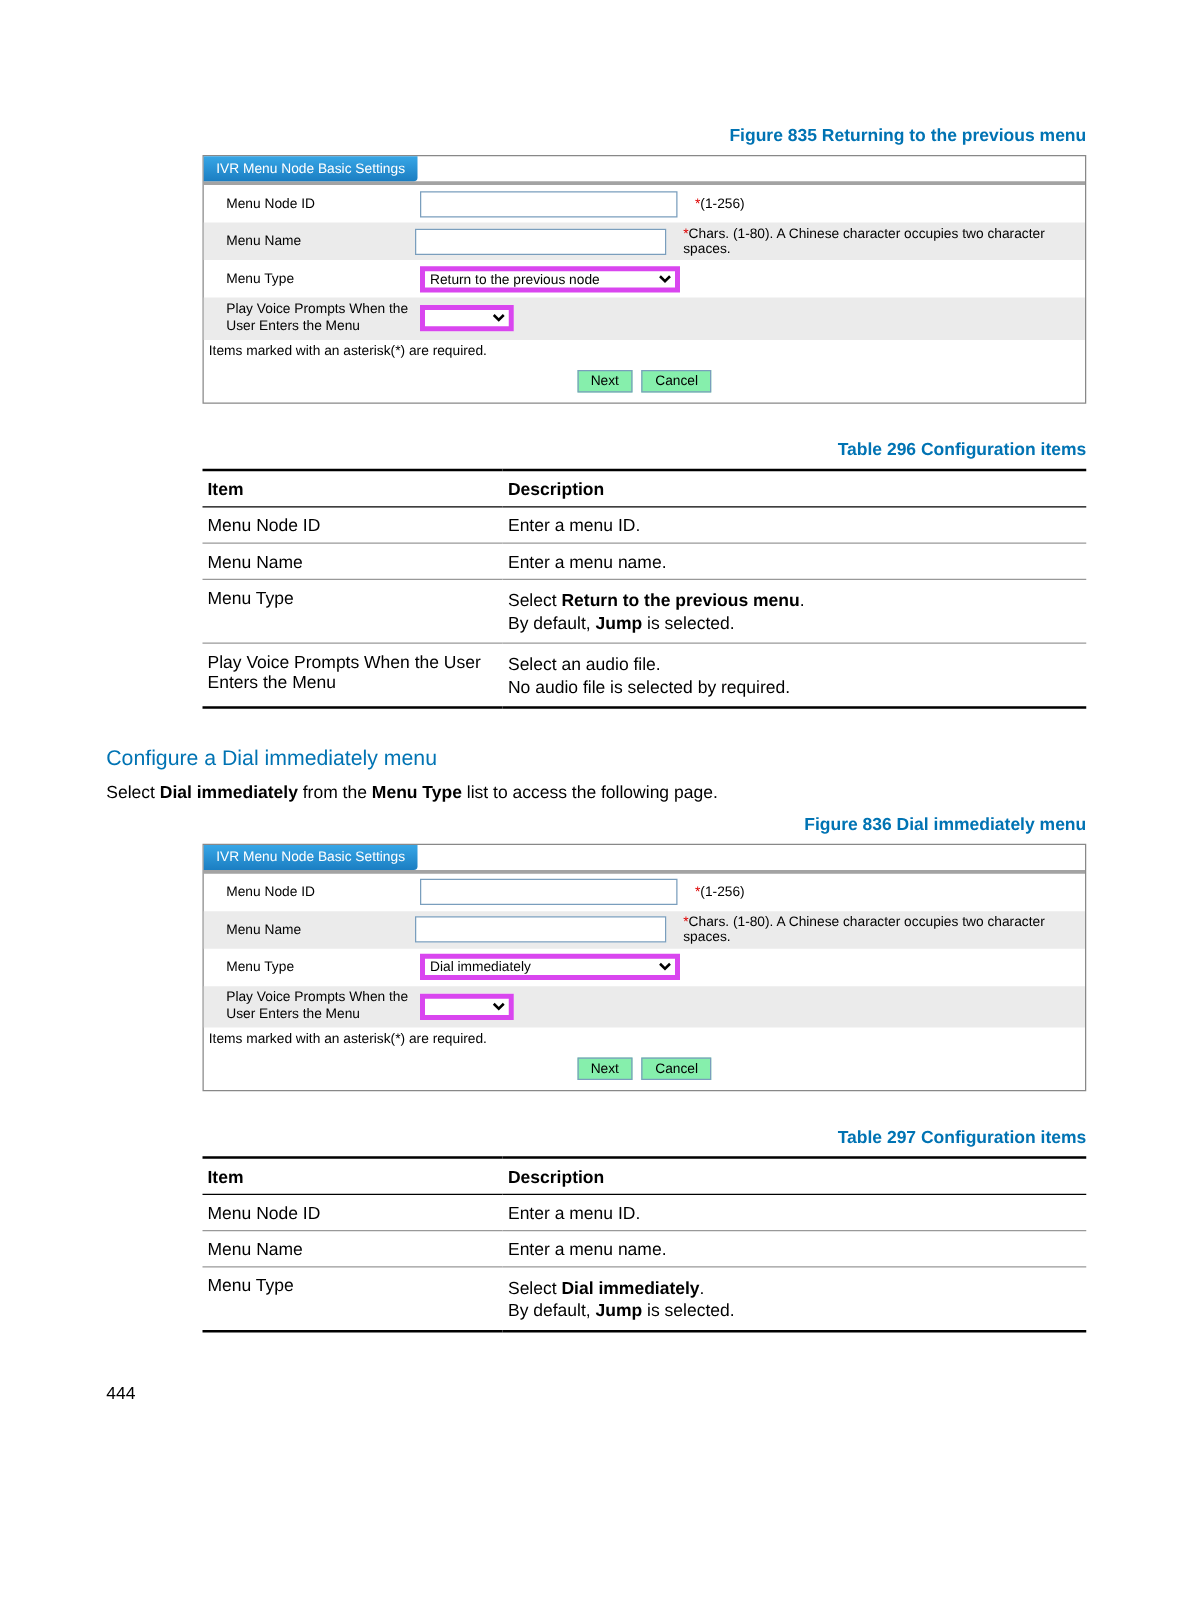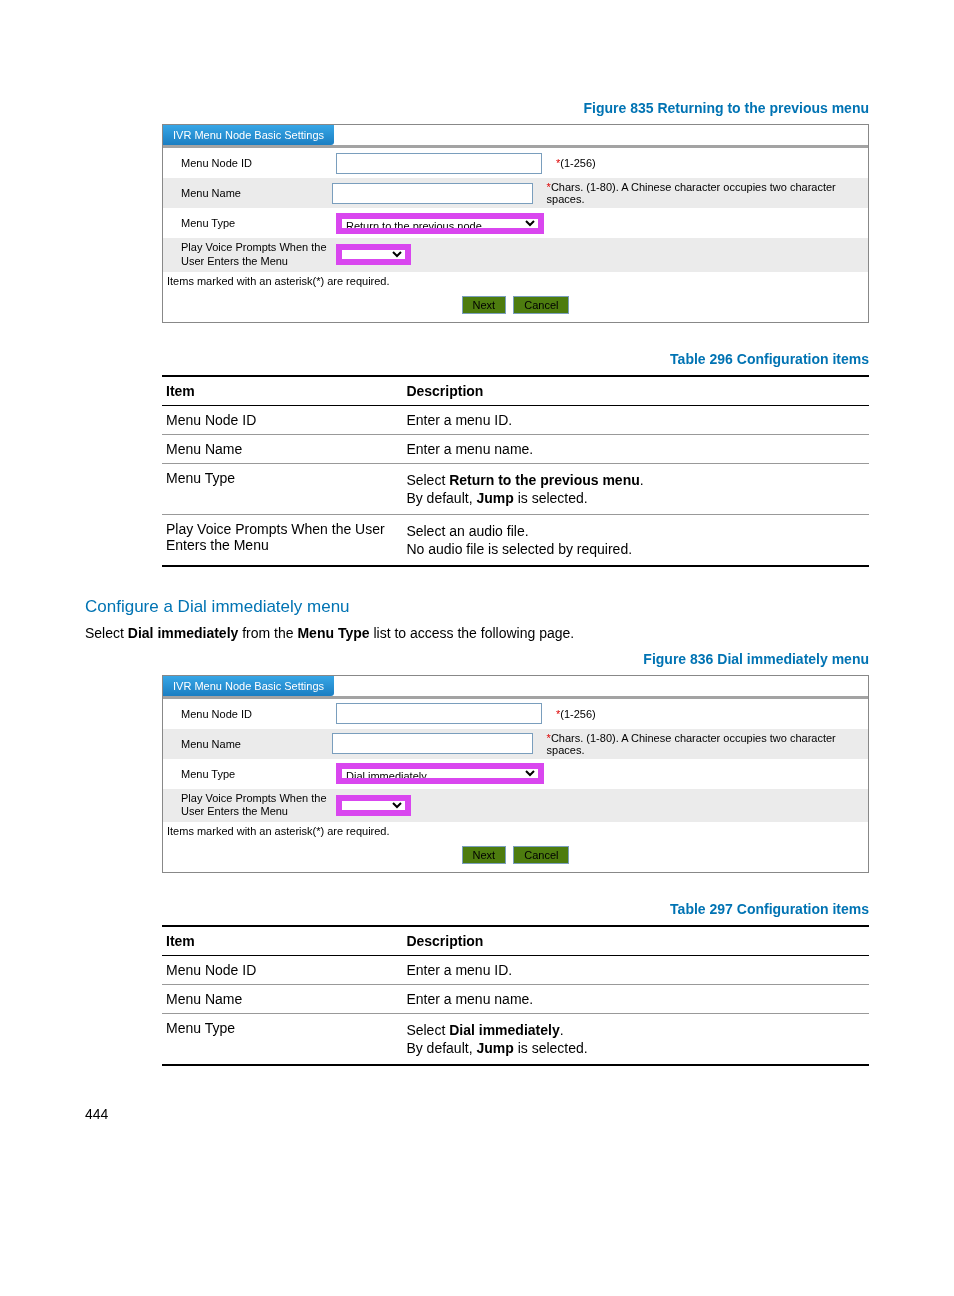--- a/index.html
+++ b/index.html
@@ -57,32 +57,32 @@
     padding: 3px 0 3px 18px;
     min-height: 24px;
   }
   .form-row.zebra { background: #ebebeb; }
   .form-row .lbl { width: 155px; font-size: 11px; }
   .form-row .lbl.tall { line-height: 1.25; }
   .form-row input[type="text"] {
     width: 200px; height: 17px; border: 1px solid #7a9ebd; font-size: 11px;
   }
   .form-row select {
-    height: 21px; border: 6px solid #d946ef; font-size: 11px; background: #fff;
+    height: 21px; border: 4px solid #d946ef; font-size: 11px; background: #fff;
   }
   .sel-wide { width: 208px; }
   .sel-narrow { width: 75px; }
   .hint { font-size: 11px; margin-left: 14px; }
   .hint .ast { color: #d00; }
   .note { font-size: 11px; padding: 3px 0 3px 4px; }
   .btn-row { text-align: center; padding: 6px 0 8px 0; }
   .btn {
     display: inline-block;
     border: 1px solid #7a9ebd;
-    background: #4d7c0f;
+    background: #86efac;
     font-size: 11px;
     padding: 2px 10px;
     margin: 0 2px;
     cursor: pointer;
   }
   
   table.cfg {
     border-collapse: collapse;
     width: 100%;
     font-size: 14px;

